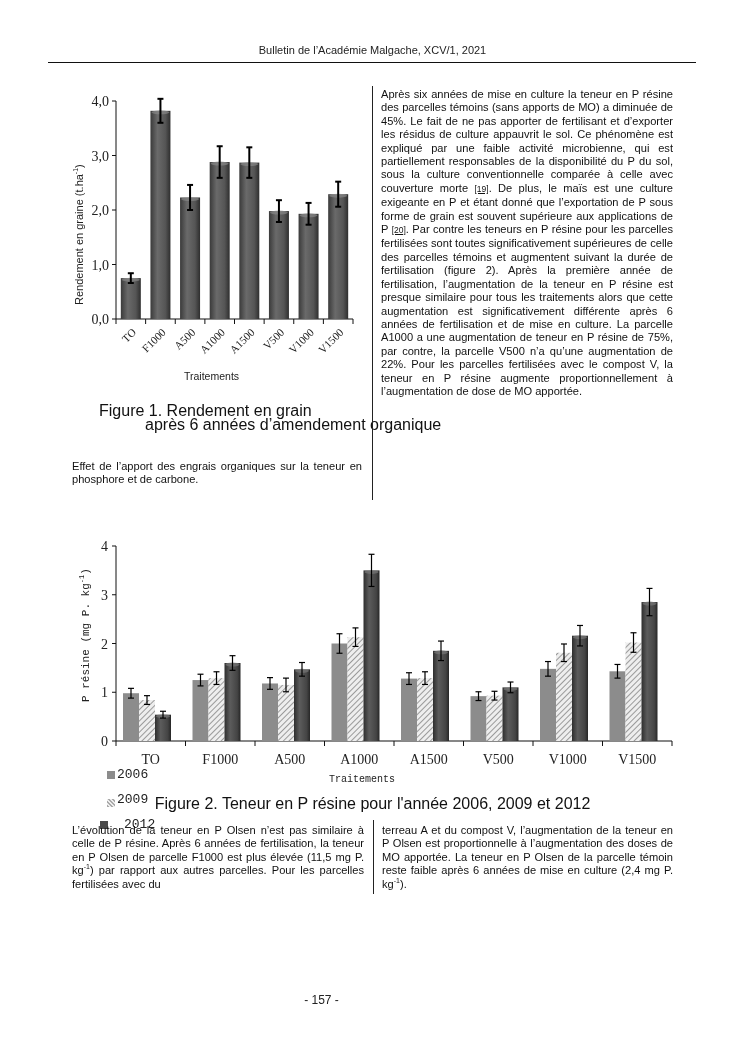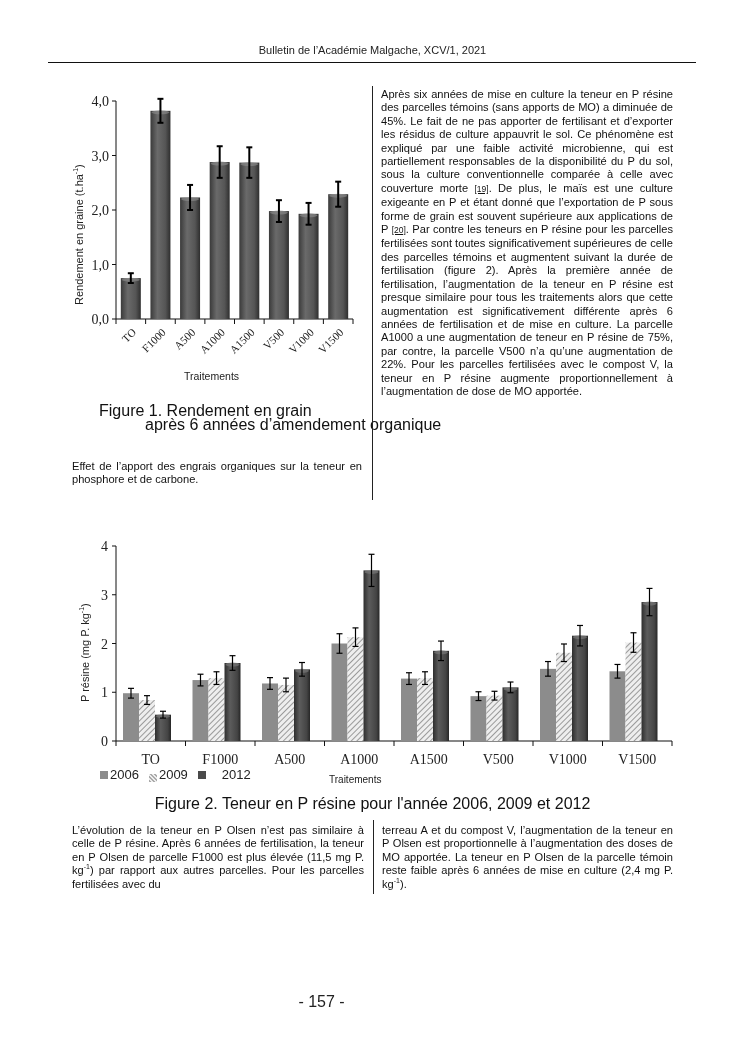--- a/index.html
+++ b/index.html
@@ -7,23 +7,23 @@
          font-family:"Liberation Sans", sans-serif; }
   .abs { position:absolute; }
   .header { left:0; top:44px; width:745px; text-align:center; font-size:11px; color:#222; }
   .header-rule { left:48px; top:62px; width:648px; height:0; border-top:1px solid #111; }
   .para { font-size:11.1px; line-height:13.4px; text-align:justify; color:#111; }
   .para sup { font-size:7px; line-height:0; }
   .ref { font-size:8.5px;text-decoration:underline; }
   .vdiv { left:372px; top:86px; width:0; height:414px; border-left:1px solid #222; }
   .vdiv2 { left:373px; top:820px; width:0; height:74px; border-left:1px solid #222; }
   .caption { font-size:16px; color:#111; }
-  .serif { font-family:Liberation Sans, sans-serif; }
+  .serif { font-family:Liberation Mono, monospace;flex-direction:column; }
   svg text { fill:#222; }
-  .pagenum { left:0; width:643px; top:993px; text-align:center; font-size:16px; color:#222; }
+  .pagenum { left:0; width:643px; top:993px; text-align:center; font-size:12px; color:#222; }
 </style>
 </head>
 <body>
 
 <div class="abs header">Bulletin de l’Académie Malgache, XCV/1, 2021</div>
 <div class="abs header-rule"></div>
 
 <div class="abs" style="left:60px;top:80px;width:310px;height:310px;">
   <svg id="fig1" width="310" height="310">
       <defs>

